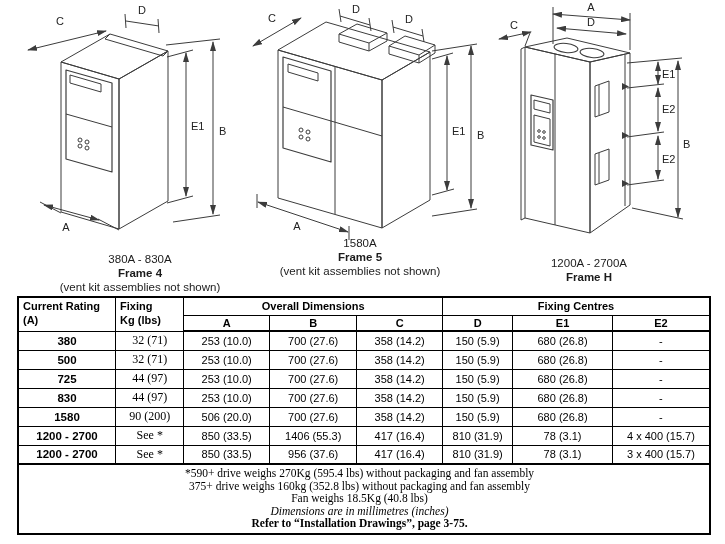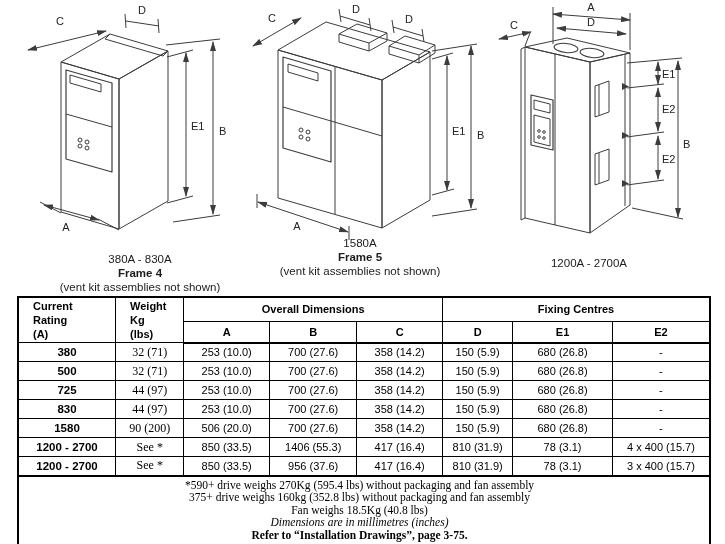--- a/index.html
+++ b/index.html
@@ -9,21 +9,21 @@
 
   svg.fig { position:absolute; }
   svg.fig text { font-family:"Liberation Sans", sans-serif; font-size:11px; fill:#222; }
 
   .caption { position:absolute; text-align:center; font-size:11.5px; line-height:14px; color:#1c1c1c; }
   .caption .fname { font-weight:bold; }
 
   .tablewrap { position:absolute; left:17px; top:296px; }
   table { border-collapse:collapse; border:2px solid #000; table-layout:fixed; width:694px; color:#000; }
   th, td { border:1px solid #000; text-align:center; padding:0 2px; font-size:11px; height:19px; vertical-align:middle; overflow:hidden; }
-  th.hl { text-align:left; vertical-align:top; padding:1px 14px; font-weight:bold; font-size:11px; line-height:14px; }
+  th.hl { text-align:left; vertical-align:top; padding:1px 4px; font-weight:bold; font-size:11px; line-height:14px; }
   th.grp { font-weight:bold; height:18px; }
   tr.subrow th { font-weight:bold; height:16px; border-bottom:2px solid #000; }
   td.rt, th.rt { text-align:center; padding-left:2px; font-weight:bold; font-size:11.5px; }
   td.wt { font-family:"Liberation Serif", serif; font-size:12px; }
   td.fnote { border-top:2px solid #000; font-family:"Liberation Serif", serif; font-size:11.5px; line-height:12.6px; padding:2px 9px 3px 0; height:auto; }
   .fn-it { font-style:italic; }
   .fn-bd { font-weight:bold; }
 </style>
 </head>
 <body>
@@ -156,20 +156,21 @@
     <div class="fname">Frame 4</div>
     <div>(vent kit assemblies not shown)</div>
   </div>
   <div class="caption" style="left:250px; top:236px; width:220px;">
     <div>1580A</div>
     <div class="fname">Frame 5</div>
     <div>(vent kit assemblies not shown)</div>
   </div>
   <div class="caption" style="left:479px; top:256px; width:220px;">
     <div>1200A - 2700A</div>
+    <div class="fname">Frame H</div>
   </div>
 
   <div class="tablewrap">
     <table>
       <colgroup>
         <col style="width:97px">
           <col style="width:68px">
           <col style="width:85px">
           <col style="width:87px">
         <col style="width:85px">
@@ -177,21 +178,21 @@
           <col style="width:99px">
           <col style="width:97px">
       </colgroup>
       <tbody>
           <tr>
         <th rowspan="2" class="hl">
           <div>Current Rating</div>
           <div>(A)</div>
         </th>
         <th rowspan="2" class="hl">
-          <div>Weight</div>
+          <div>Fixing</div>
           <div>Kg  (lbs)</div>
         </th>
         <th colspan="3" class="grp">Overall Dimensions</th>
         <th colspan="3" class="grp">Fixing Centres</th>
       </tr>
       <tr class="subrow">
         <th>A</th>
         <th>B</th>
         <th>C</th>
         <th>D</th>

